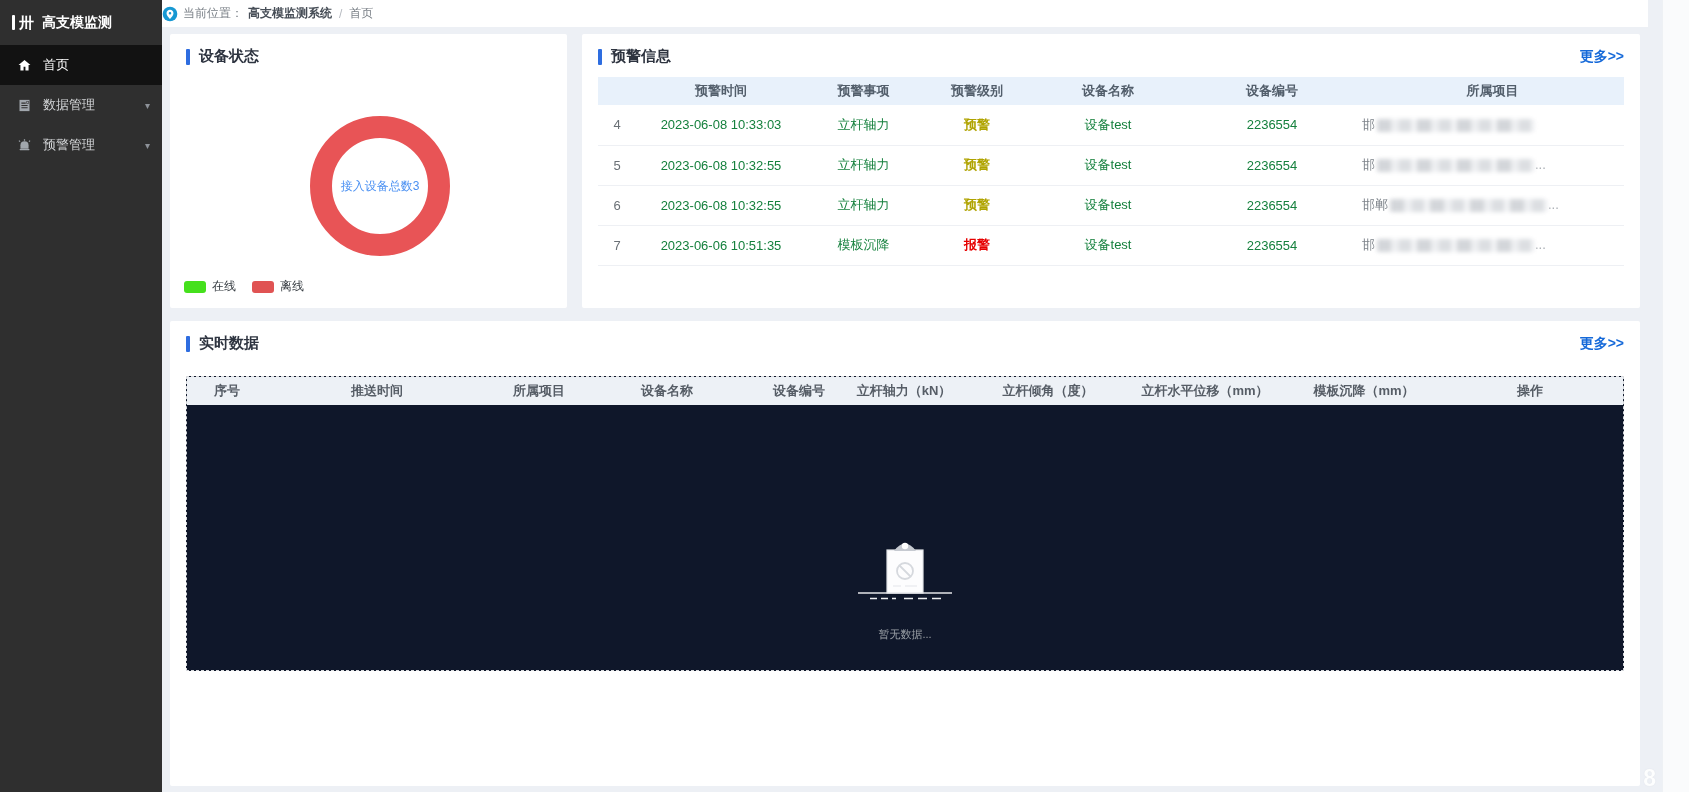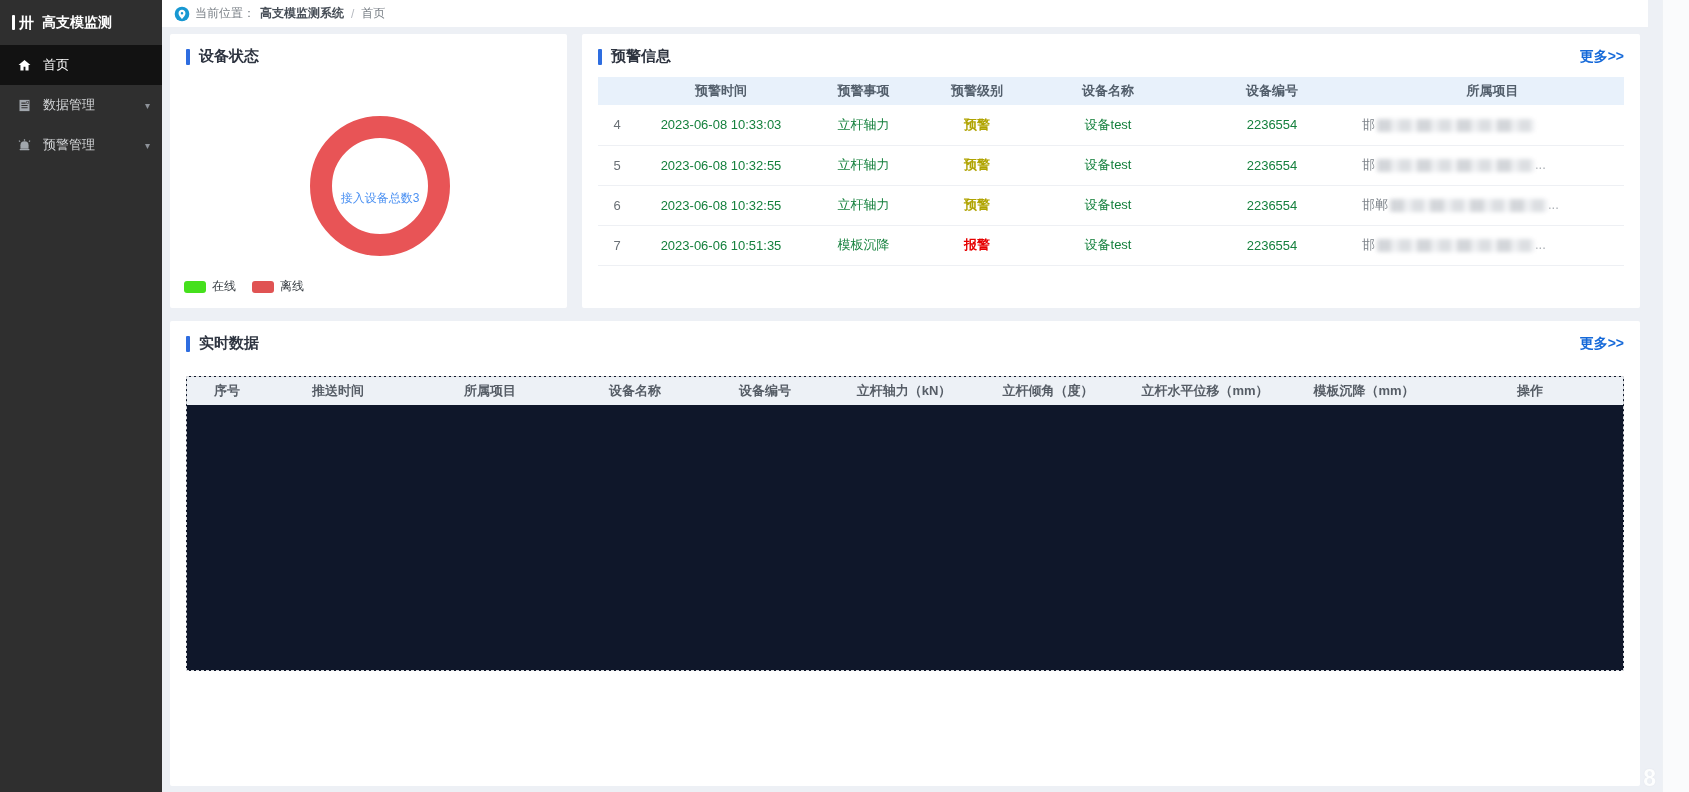--- a/index.html
+++ b/index.html
@@ -17,56 +17,56 @@
   .logo-icon .bar { width:3px; height:15px; background:#fff; border-radius:1px; }
   .logo-icon .glyph { font-size:15px; font-weight:bold; color:#fff; line-height:1; }
   .menu-item { height:40px; display:flex; align-items:center; padding:0 12px 0 16px; font-size:13px; color:#d4d6d8; cursor:pointer; }
   .menu-item.active { background:#121212; color:#fff; }
   .mi-icon { width:17px; height:17px; margin-right:10px; display:flex; align-items:center; justify-content:center; flex:none; }
   .mi-icon svg { width:15px; height:15px; fill:#a0a6ac; }
   .menu-item.active .mi-icon svg { fill:#ffffff; }
   .caret { margin-left:auto; font-size:10px; color:#8d9299; }
   
   .main { position:absolute; left:162px; top:0; right:0; bottom:0; }
-  .topbar { height:27px; width:1486px; background:#fff; display:flex; align-items:center; padding-left:12px; font-size:12px; color:#7a8087; gap:5px; }
+  .topbar { height:27px; width:1486px; background:#fff; display:flex; align-items:center; font-size:12px; color:#7a8087; gap:5px; }
   .pin-icon { width:16px; height:16px; display:flex; }
   .bc-root { font-weight:bold; color:#474e57; }
   .bc-sep { color:#b6bac0; margin:0 2px; }
   .content { padding:7px 49px 0 8px;border-radius:17px; }
   .row-top { display:flex; gap:15px; height:274px; margin-bottom:13px; }
   .panel { background:#fff; border-radius:2px; position:relative; }
   .panel-status { width:397px; flex:none; }
   .panel-warn { flex:1; }
   .panel-realtime { height:465px; }
   .panel-head { display:flex; align-items:center; justify-content:space-between; padding:13px 16px 0 16px; }
   .panel-title { display:flex; align-items:center; gap:9px; font-size:15px; font-weight:bold; color:#2e3440; }
   .tbar { width:4px; height:16px; background:#2e6de0; border-radius:1px; }
   .more { font-size:14px; font-weight:bold; color:#1569d9; cursor:pointer; text-decoration:none; }
   
   .donut { position:absolute; left:128px; top:70px; width:164px; height:164px; }
-  .donut-center { position:absolute; left:0; top:12px; width:164px; height:164px; display:flex; align-items:center; justify-content:center; font-size:12px; color:#4a90f2; }
+  .donut-center { position:absolute; left:0; top:0; width:164px; height:164px; display:flex; align-items:center; justify-content:center; font-size:12px; color:#4a90f2; }
   .legend { position:absolute; left:14px; bottom:13px; display:flex; gap:16px; align-items:center; font-size:12px; color:#33393f;justify-content:flex-end; }
   .legend-item { display:flex; align-items:center; }
   .sw { width:22px; height:12px; border-radius:3px; margin-right:6px; }
   
   .warn-table { width:calc(100% - 32px); margin:11px 16px 0; border-collapse:collapse; font-size:13px; table-layout:fixed; }
   .warn-table th { background:#e8f1fb; color:#525e6b; font-weight:bold; height:28px; text-align:center; font-size:13px; }
   .warn-table td { height:40px; border-bottom:1px solid #eef0f4; color:#15803d; text-align:center; overflow:hidden; white-space:nowrap; }
   .warn-table td.idx { color:#6a7076; }
   .warn-table td.lvl { font-weight:bold; }
   .warn-table td.project { text-align:left; color:#7d838a; }
   .blur-bar { display:inline-block; vertical-align:middle; width:158px; height:13px; margin-left:2px; border-radius:2px;
     background:repeating-linear-gradient(90deg,#c9ccd1 0 14px,#e9ebee 14px 22px,#d4d7db 22px 34px,#eff1f3 34px 40px);
     filter:blur(2px); opacity:.8; }
   .ellip { color:#a8adb3; }
   
   .table-area { margin:23px 16px 0; border:1px dashed #d8dadd; height:295px; position:relative; background:#0f172a; }
   .rt-table { width:100%; border-collapse:collapse; font-size:13px; table-layout:fixed; }
   .rt-table th { background:#edf1f6; color:#565d66; font-weight:bold; height:28px; padding:0 6px; }
-  .rt-table th.l { text-align:center; }
+  .rt-table th.l { text-align:right; }
   .rt-table th.c { text-align:center; }
   .empty { position:absolute; left:50%; top:160px; transform:translateX(-50%); text-align:center; }
   .empty-text { margin-top:16px; font-size:11px; color:#9aa0a6; }
   
   .right-gutter { position:absolute; right:0; top:0; width:27px; height:792px; background:#fafbfc; border-left:1px solid #eef1f4; z-index:4; }
   .watermark { position:absolute; right:33px; bottom:0px; font-size:23px; color:rgba(255,255,255,0.95); z-index:6;
     text-shadow:0 0 1px rgba(200,206,215,.6); font-weight:bold; }
 </style>
 </head>
 <body>
@@ -259,19 +259,36 @@
                 <th class="l">设备编号</th>
                 <th class="c">立杆轴力（kN）</th>
                 <th class="c">立杆倾角（度）</th>
                 <th class="c">立杆水平位移（mm）</th>
                 <th class="c">模板沉降（mm）</th>
                 <th class="c">操作</th>
               </tr>
             </thead>
           <tbody></tbody>
         </table>
+        <div class="empty">
+          <span>
+            <svg width="114" height="70" viewBox="0 0 114 70">
+              <line x1="10" y1="56" x2="104" y2="56" stroke="#e4e6e9" stroke-width="1.5"></line>
+              <line x1="22" y1="61.5" x2="48" y2="61.5" stroke="#edeff1" stroke-width="1.5" stroke-dasharray="7 4"></line>
+              <line x1="56" y1="61.5" x2="94" y2="61.5" stroke="#edeff1" stroke-width="1.5" stroke-dasharray="9 5"></line>
+              <rect x="39" y="13" width="36" height="43" fill="#fdfdfe" stroke="#e3e5e8" stroke-width="1.2"></rect>
+              <path d="M46 14 Q57 -1 68 14 Z" fill="#c6cad1"></path>
+              <circle cx="57" cy="9" r="3.2" fill="#fff"></circle>
+              <circle cx="57" cy="34" r="8" fill="none" stroke="#d6d9de" stroke-width="1.8"></circle>
+              <line x1="51.5" y1="28.5" x2="62.5" y2="39.5" stroke="#d6d9de" stroke-width="1.8"></line>
+              <line x1="45" y1="49" x2="53" y2="49" stroke="#ebedf0" stroke-width="1.5"></line>
+              <line x1="57" y1="49" x2="69" y2="49" stroke="#ebedf0" stroke-width="1.5"></line>
+            </svg>
+          </span>
+          <div class="empty-text">暂无数据...</div>
+        </div>
       </div>
     </section>
   </div>
 </div>
 
 <div class="right-gutter"></div>
 <div class="watermark">8</div>
 
 </body></html>

